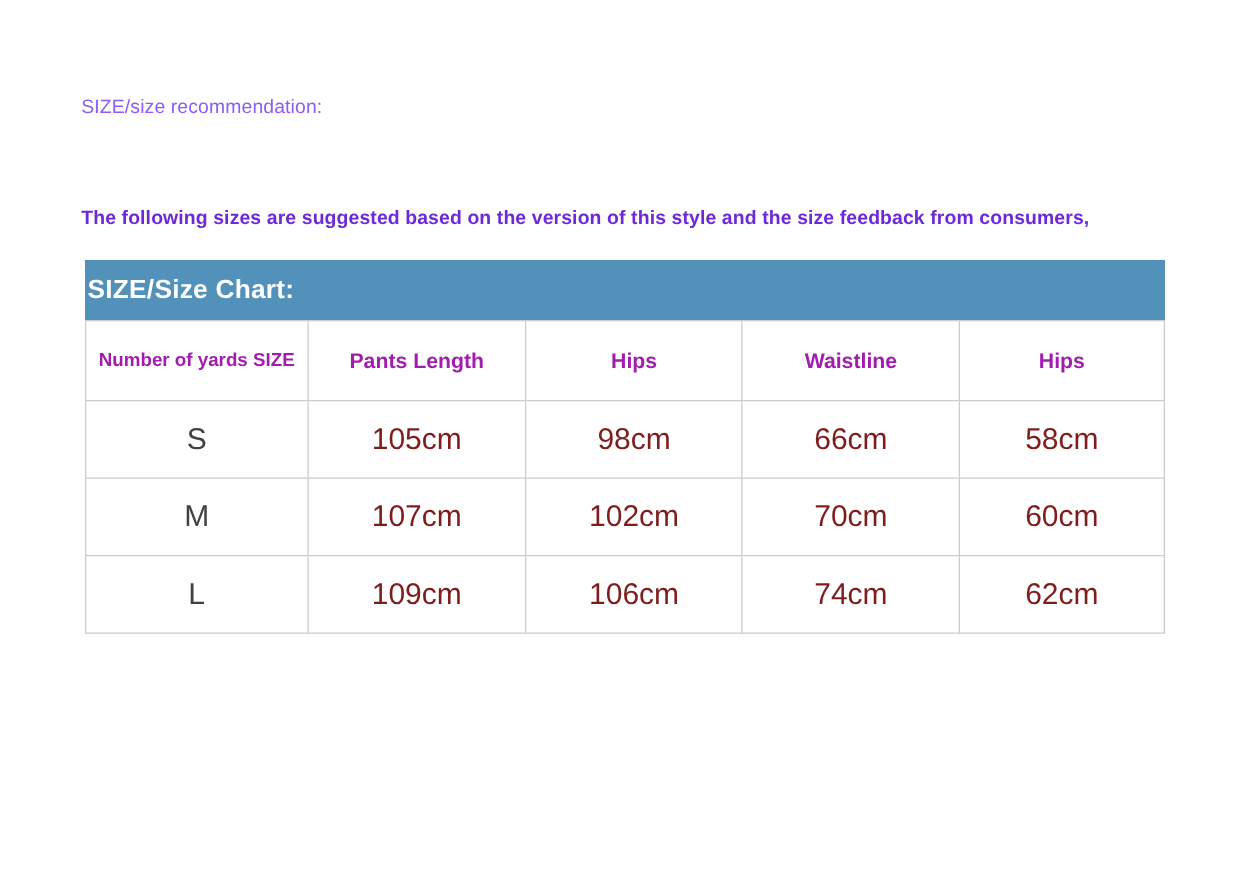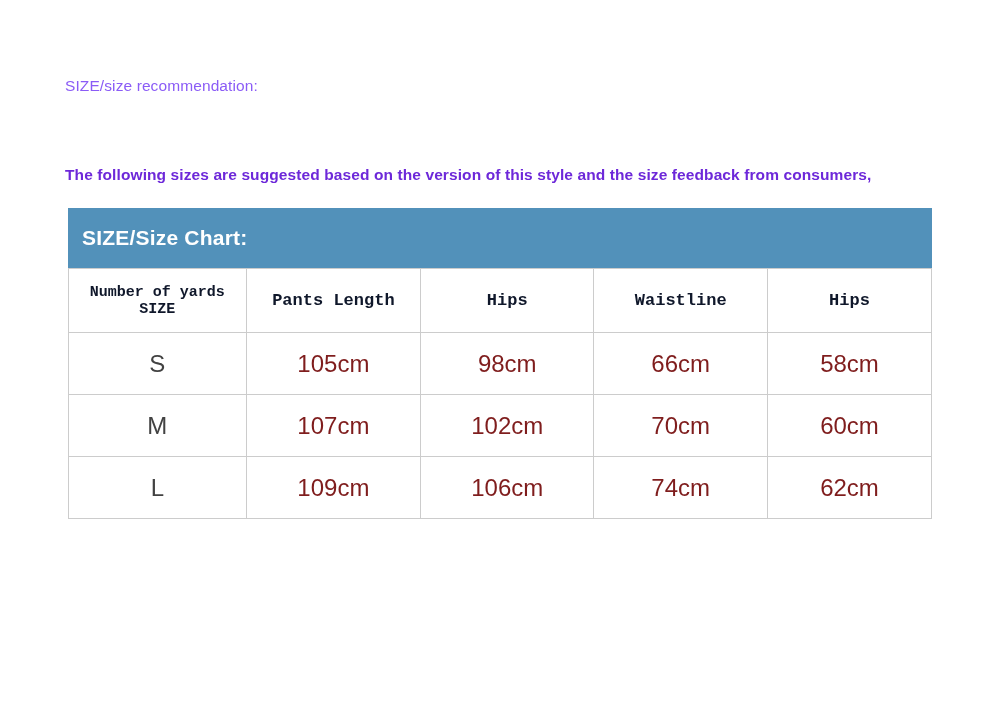--- a/index.html
+++ b/index.html
@@ -36,25 +36,25 @@
     letter-spacing: 0.1px;
     margin-top: 44px;
   }
   .size-chart {
     position: absolute;
     left: 68px;
     top: 208px;
     width: 864px;
   }
   .title-bar {
-    height: 60px;
+    height: 48px;
     background: #5291ba;
     display: flex;
     align-items: center;
-    padding-left: 14px;
+    padding-left: 2px;
     box-sizing: border-box;
   }
   .title-bar-text {
     color: #ffffff;
     font-weight: 700;
     font-size: 21px;
     letter-spacing: 0.2px;
   }
   table.size-table {
     width: 100%;
@@ -67,22 +67,21 @@
     text-align: center;
     vertical-align: middle;
     padding: 0;
     overflow: hidden;
   }
   .size-table thead tr { height: 64px; }
   .size-table tbody tr { height: 62px; }
   .size-table th {
     font-size: 17px;
     font-weight: 700;
-    color: #0f172a;
-    font-family: Liberation Mono, monospace;
+    color: #a21caf;
   }
   .size-table th:nth-child(1) { font-size: 15px; }
   .size-table th:nth-child(1), .size-table td:nth-child(1) { width: 20.6%; }
   .size-table th:nth-child(2), .size-table td:nth-child(2) { width: 20.2%; }
   .size-table th:nth-child(3), .size-table td:nth-child(3) { width: 20.1%; }
   .size-table th:nth-child(4), .size-table td:nth-child(4) { width: 20.1%; }
   .size-table th:nth-child(5), .size-table td:nth-child(5) { width: 19.0%; }
   .size-table td {
     font-size: 24px;
     font-weight: 400;

